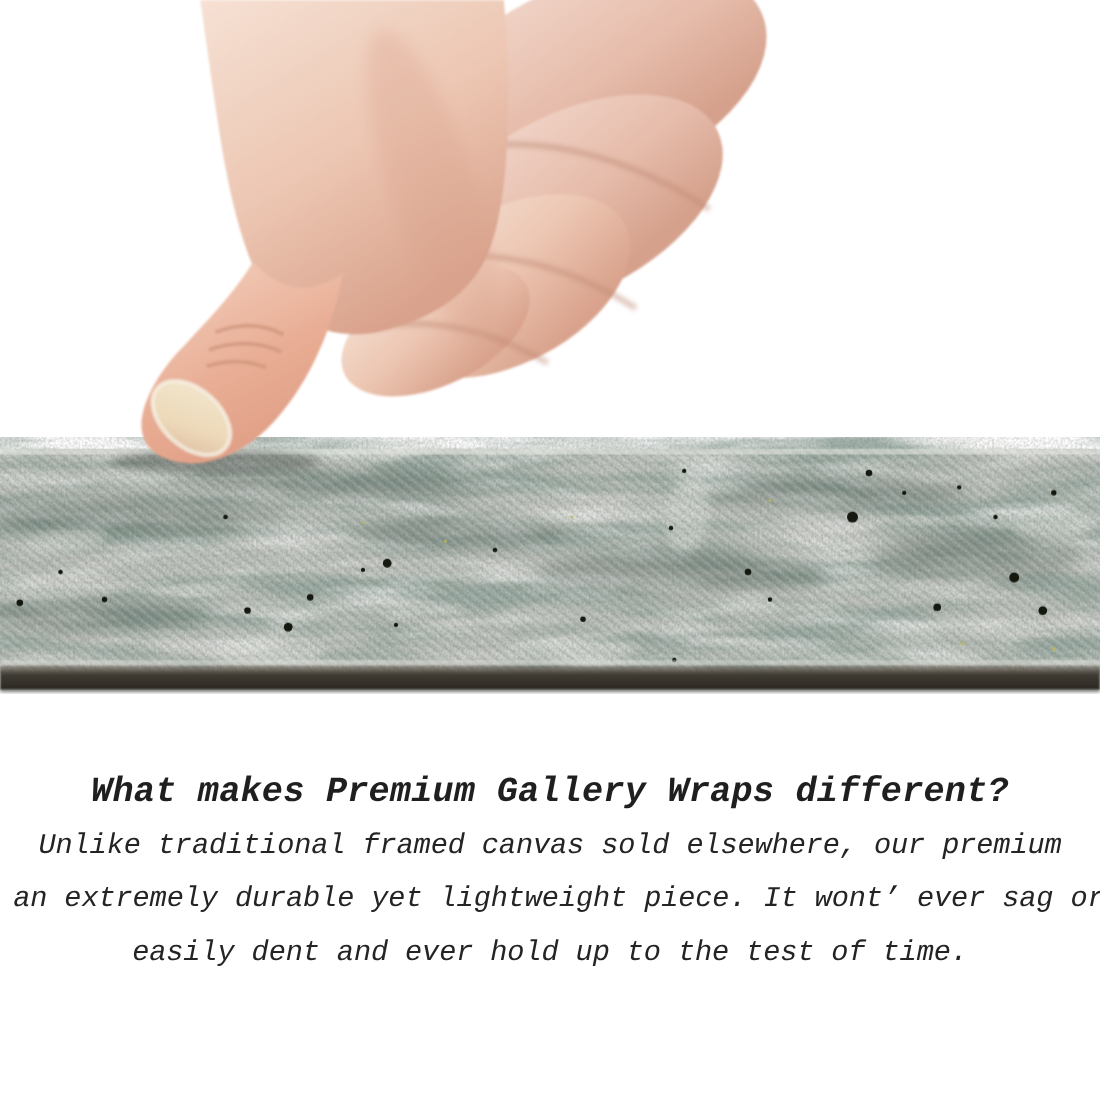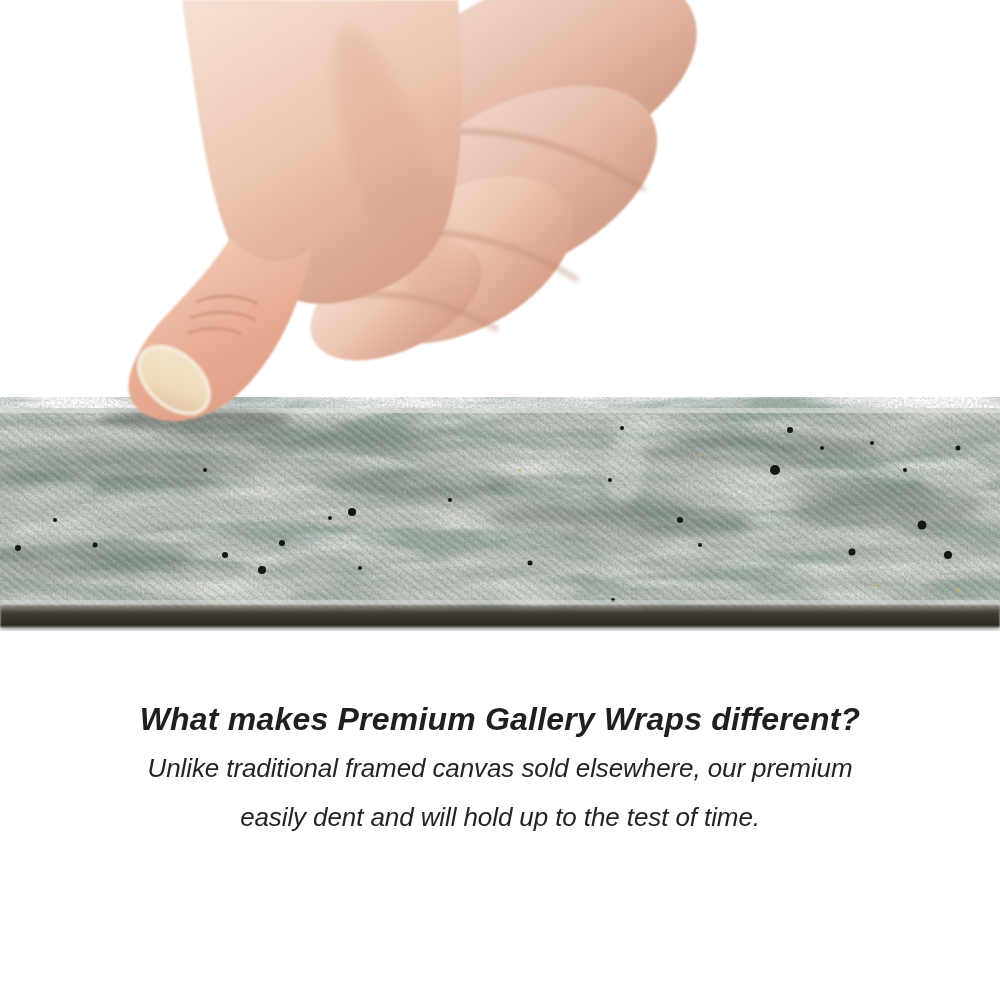--- a/index.html
+++ b/index.html
@@ -1,21 +1,21 @@
 <!DOCTYPE html>
 <html><head>
 <meta charset="utf-8">
 <style>
   html,body{margin:0;padding:0;background:#ffffff;}
   .stage{
     position:relative;
     width:1000px;height:892px;
     background:#ffffff;
     overflow:hidden;
-    font-family:Liberation Sans, sans-serif;
+    font-family:Liberation Mono, monospace;
   }
   .photo{
     position:absolute;left:0;top:0;width:1000px;height:660px;
   }
   .caption{
     position:absolute;left:0;top:701px;width:1000px;
     text-align:center;
     font-style:italic;
     color:#242424;
   }
@@ -212,16 +212,17 @@
       <ellipse cx="174" cy="380" rx="41" ry="26" transform="rotate(42 174 380)" fill="url(#nailGrad)"></ellipse>
       <ellipse cx="174" cy="380" rx="41" ry="26" transform="rotate(42 174 380)" fill="none" stroke="#f6f0e2" stroke-width="4" opacity="0.8"></ellipse>
 
       <ellipse cx="392" cy="170" rx="38" ry="150" transform="rotate(-18 392 170)" fill="#d9a28c" opacity="0.3" filter="url(#blur7)"></ellipse>
     </g>
   </svg>
 
   <div class="caption">
     <h2 class="title">What makes Premium Gallery Wraps different?</h2>
     <p>Unlike traditional framed canvas sold elsewhere, our premium</p>
-    <p>easily dent and will hold up to the test of time.</p>
+    <p>an extremely durable yet lightweight piece. It wont’ ever sag or</p>
+    <p>easily dent and ever hold up to the test of time.</p>
   </div>
 
 </div>
 
 </body></html>

